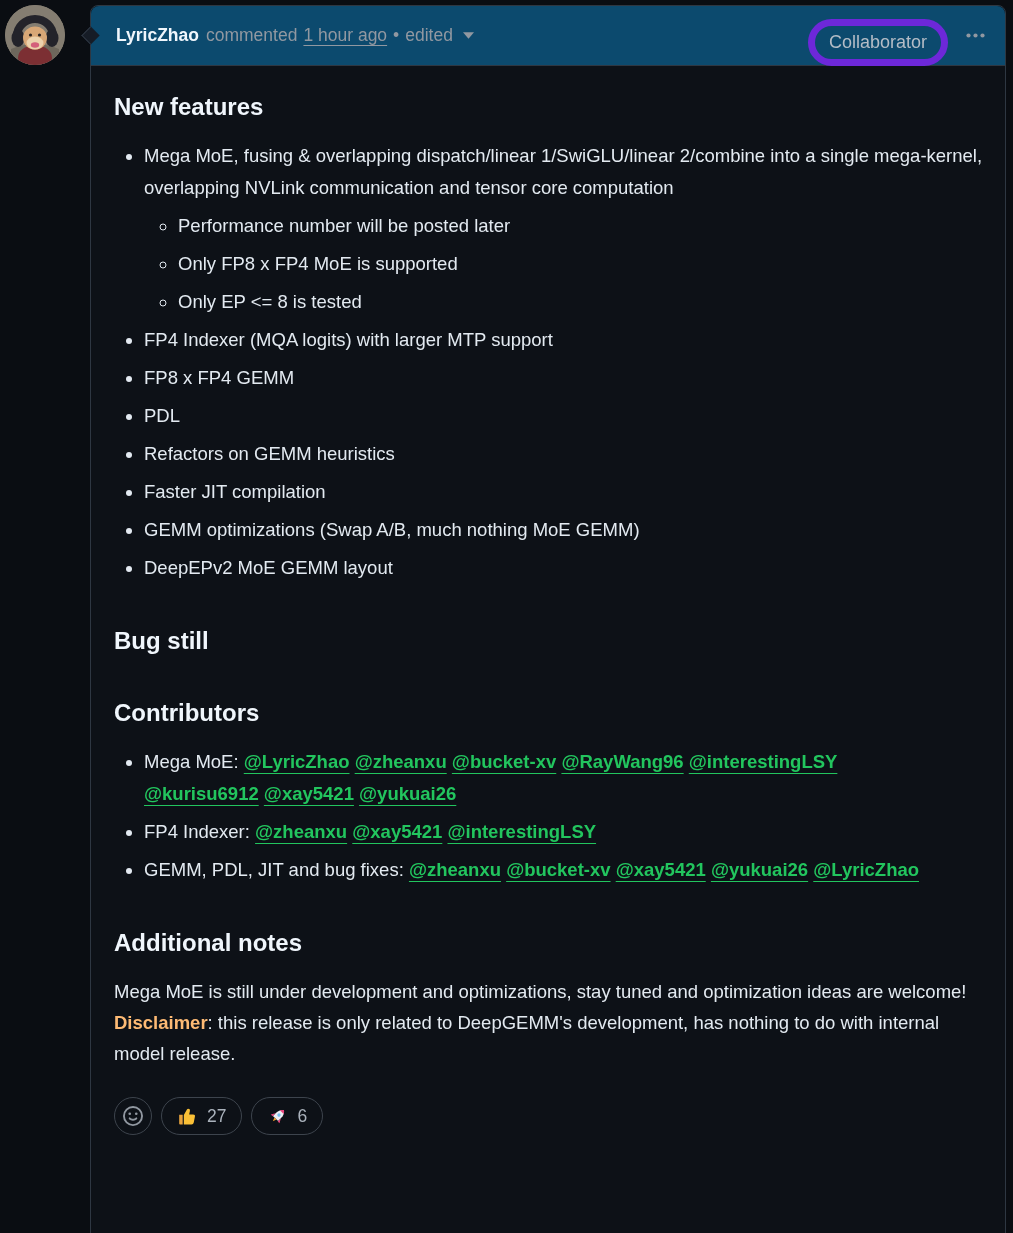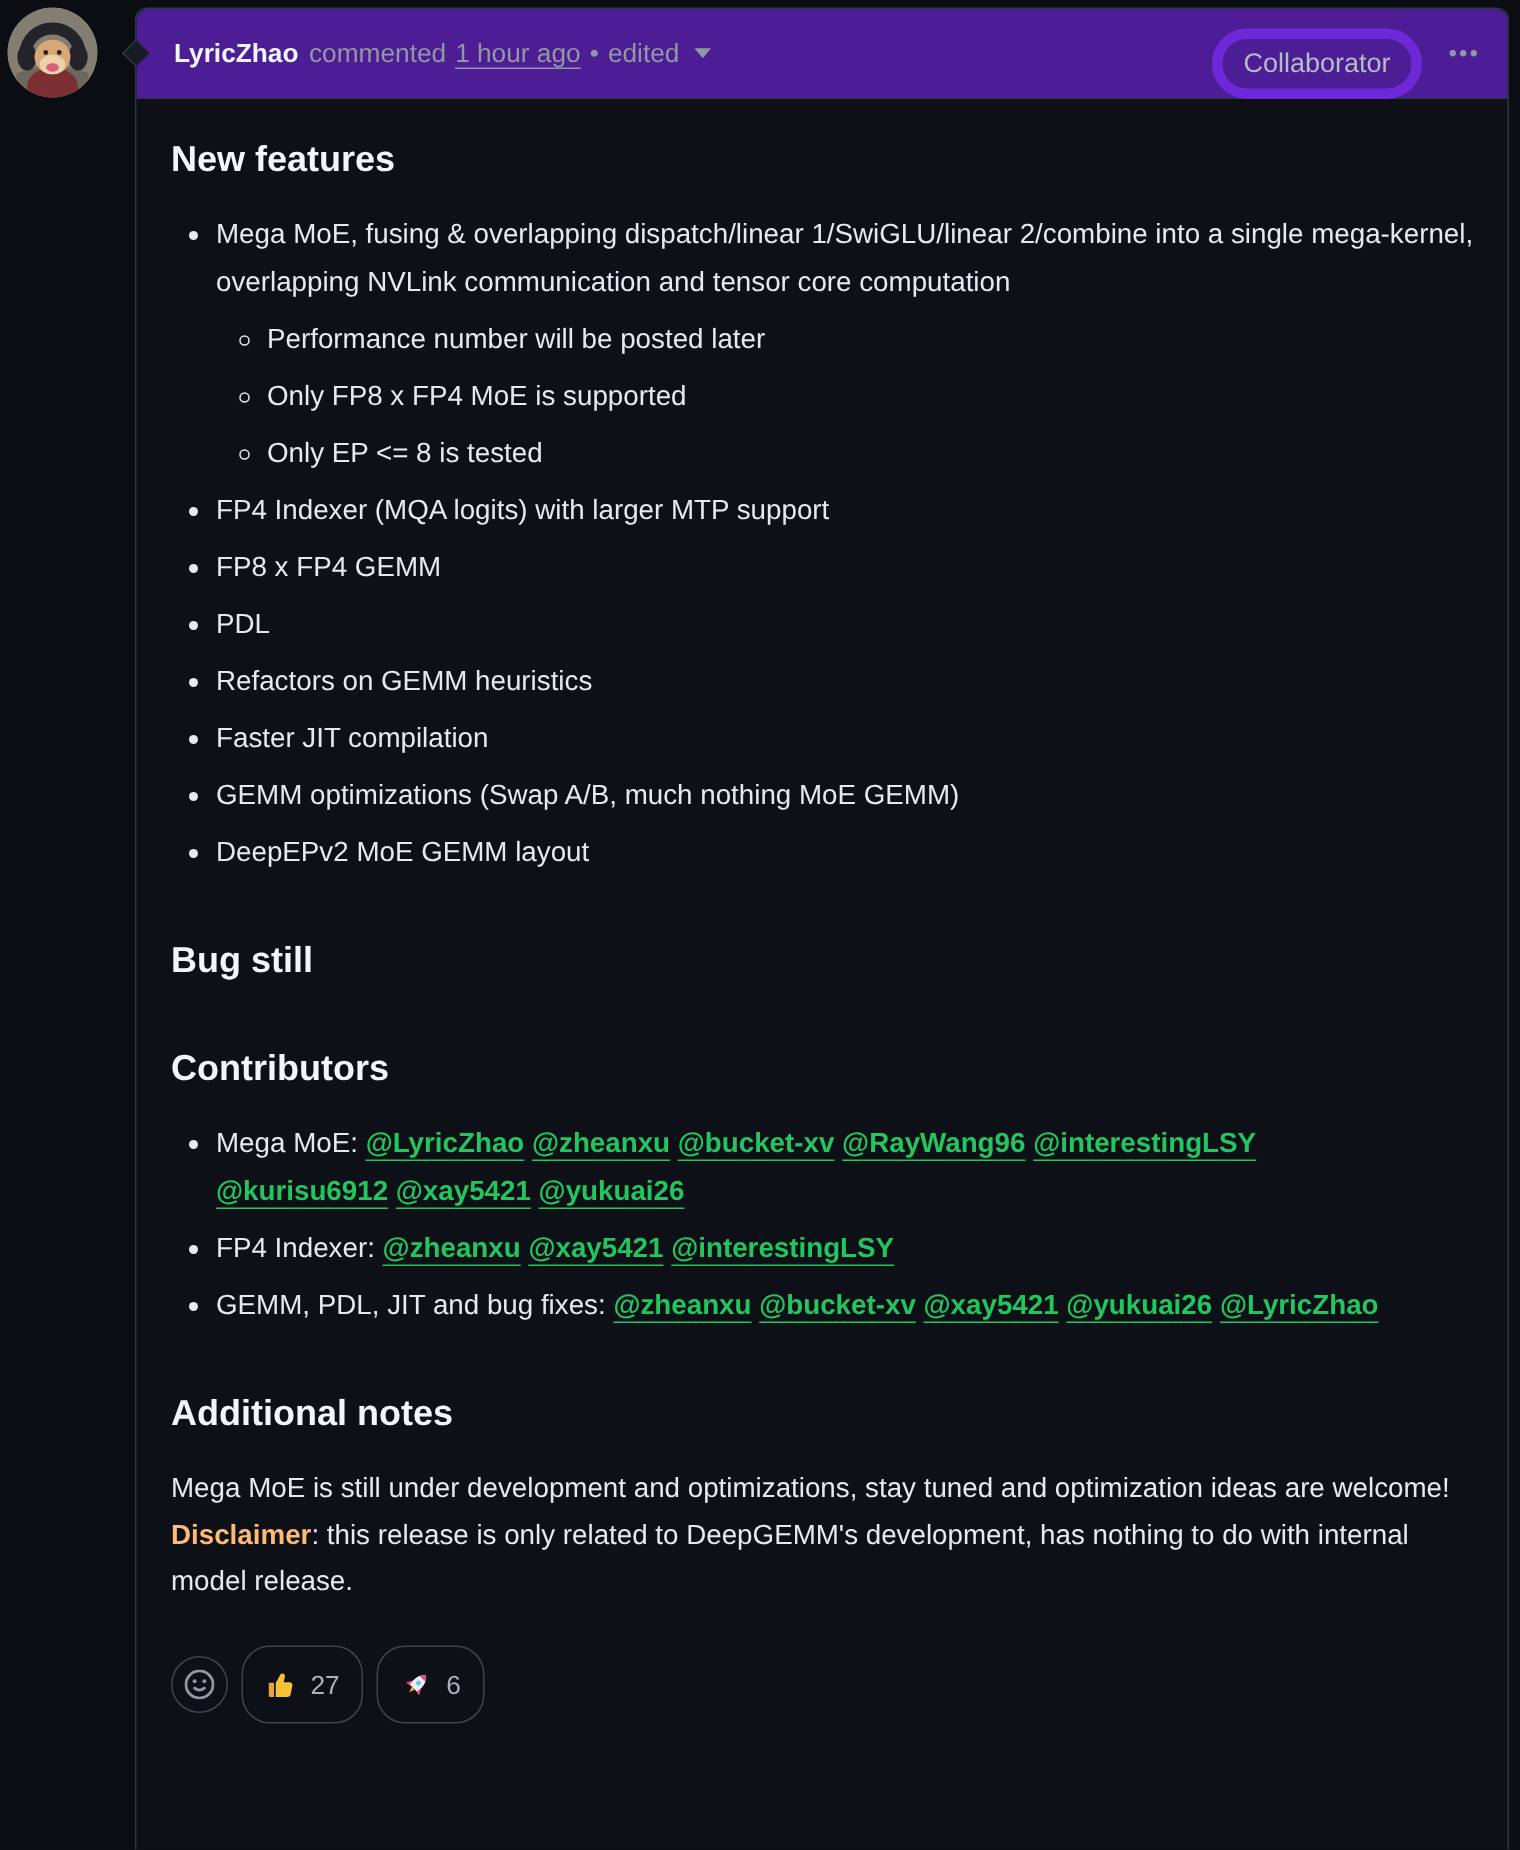--- a/index.html
+++ b/index.html
@@ -26,21 +26,21 @@
   .speech-caret {
     position:absolute; left:-7px; top:23px;
     width:13px; height:13px;
     background:#161c26;
     border-left:1px solid #2e3742;
     border-bottom:1px solid #2e3742;
     transform:rotate(45deg);
   }
   .comment-header {
     height:60px;
-    background:#4c1d95;
+    background:#0c4a6e;
     border-bottom:1px solid #2e3742;
     border-radius:8px 8px 0 0;
     display:flex; align-items:center;
     padding:0 18px 0 25px;
     font-size:17.5px;
   }
   .author { color:#f0f6fc; font-weight:bold; text-decoration:none; margin-right:7px; }
   .muted { color:#9198a1; }
   .hdr-gap { margin-right:6px; }
   .time-link { color:#9198a1; text-decoration:underline; text-underline-offset:4px; margin-right:6px; }
@@ -72,21 +72,21 @@
   .notes-para { margin-top:2px; line-height:31px; }
   .notes-para strong { color:#fdba74; }
 
   .reactions { display:flex; align-items:center; gap:9px; margin-top:28px; }
   .react-add {
     width:38px; height:38px; border-radius:50%;
     background:transparent; border:1px solid #3d444d;
     display:flex; align-items:center; justify-content:center; cursor:pointer;
   }
   .react-pill {
-    height:52px; border-radius:19px;
+    height:38px; border-radius:19px;
     background:transparent; border:1px solid #3d444d;
     display:flex; align-items:center; gap:9px;
     padding:0 15px; cursor:pointer;
     font-family:"Liberation Sans", sans-serif;
     text-align:right;
   }
   .react-pill .count { color:#aab2bc; font-size:17.5px; }
   .emoji-icon { display:inline-flex; align-items:center; }
 </style>
 </head>

